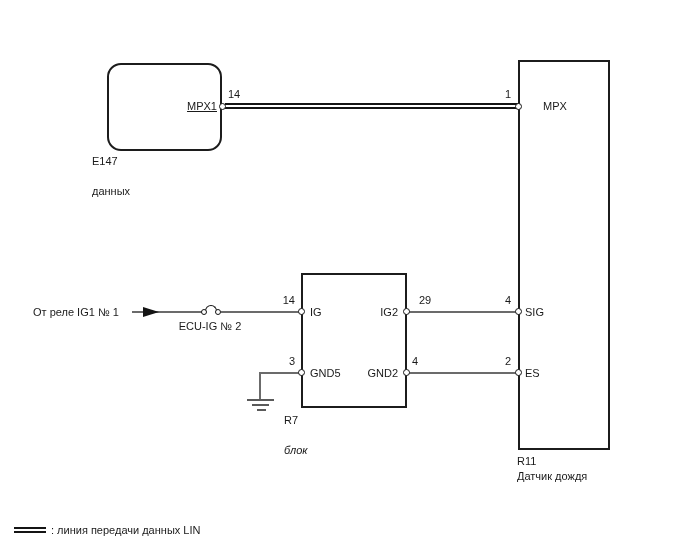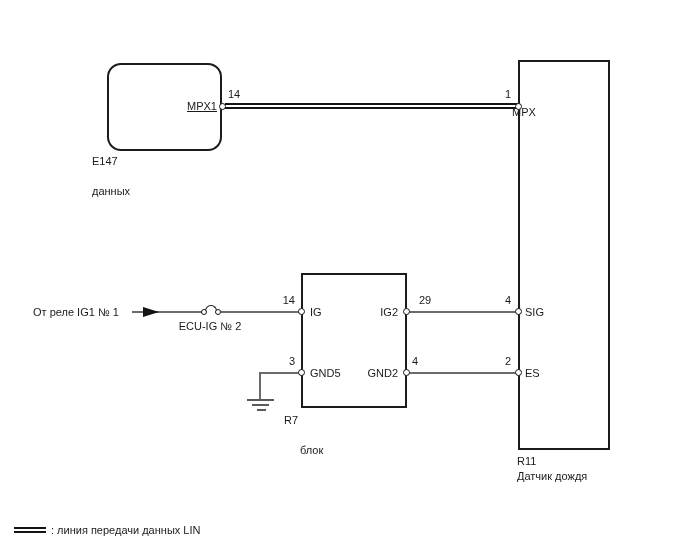--- a/index.html
+++ b/index.html
@@ -49,21 +49,21 @@
   <div class="t" style="left:92px;top:155px;">E147</div>
   <div class="t" style="left:92px;top:185px;">данных</div>
 
   <div class="lin" style="left:225px;top:103px;width:293px;"></div>
   <div class="pin" style="left:219px;top:103px;"></div>
   <div class="pin" style="left:515px;top:103px;"></div>
   <div class="t" style="left:228px;top:88px;">14</div>
   <div class="t r" style="left:495px;top:88px;width:16px;">1</div>
 
   <div class="box" style="left:518px;top:60px;width:92px;height:390px;"></div>
-  <div class="t" style="left:512px;top:100px;margin-top:6px;">MPX</div>
+  <div class="t" style="left:543px;top:100px;">MPX</div>
   <div class="t" style="left:517px;top:455px;">R11</div>
   <div class="t" style="left:517px;top:470px;text-align:center;">Датчик дождя</div>
 
   <div class="t" style="left:33px;top:306px;">От реле IG1 № 1</div>
   <div class="wire" style="left:132px;top:311px;width:70px;"></div>
   <div class="arrow" style="left:143px;top:307px;"></div>
   <div class="fuse-arc" style="left:205px;top:305px;"></div>
   <div class="fpin" style="left:201px;top:309px;"></div>
   <div class="fpin" style="left:215px;top:309px;"></div>
   <div class="t c" style="left:167px;top:320px;width:86px;">ECU-IG № 2</div>
@@ -76,21 +76,21 @@
   <div class="pin" style="left:403px;top:369px;"></div>
   <div class="t r" style="left:277px;top:294px;width:18px;">14</div>
   <div class="t" style="left:310px;top:306px;">IG</div>
   <div class="t r" style="left:277px;top:355px;width:18px;">3</div>
   <div class="t" style="left:310px;top:367px;">GND5</div>
   <div class="t r" style="left:355px;top:306px;width:43px;">IG2</div>
   <div class="t" style="left:412px;top:294px;margin-left:7px;">29</div>
   <div class="t r" style="left:350px;top:367px;width:48px;">GND2</div>
   <div class="t" style="left:412px;top:355px;">4</div>
   <div class="t" style="left:284px;top:414px;">R7</div>
-  <div class="t" style="left:300px;top:444px;">блок</div>
+  <div class="t" style="left:284px;top:444px;font-style:italic;">блок</div>
 
   <div class="wire" style="left:409px;top:311px;width:109px;"></div>
   <div class="pin" style="left:515px;top:308px;"></div>
   <div class="t r" style="left:495px;top:294px;width:16px;">4</div>
   <div class="t" style="left:525px;top:306px;">SIG</div>
 
   <div class="wire" style="left:409px;top:372px;width:109px;"></div>
   <div class="pin" style="left:515px;top:369px;"></div>
   <div class="t r" style="left:495px;top:355px;width:16px;">2</div>
   <div class="t" style="left:525px;top:367px;">ES</div>

